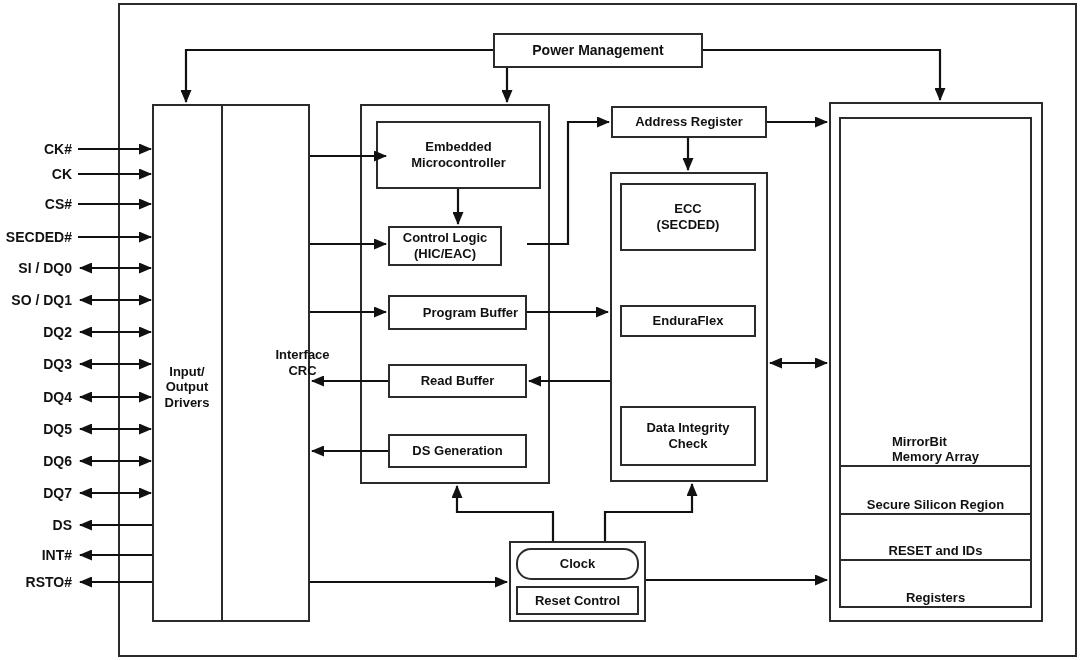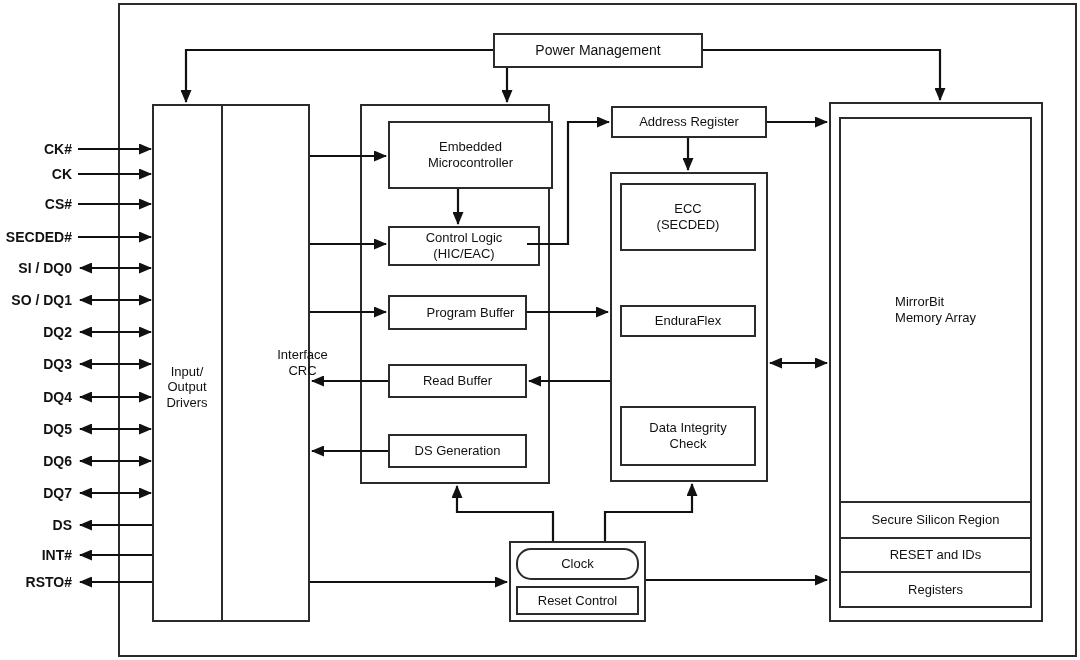--- a/index.html
+++ b/index.html
@@ -3,26 +3,26 @@
 <meta charset="utf-8">
 <style>
   html,body{margin:0;padding:0;background:#ffffff;}
   .stage{position:relative;width:1080px;height:660px;background:#ffffff;overflow:hidden;
          font-family:"Liberation Sans", sans-serif;color:#111;}
   .frame{position:absolute;left:118px;top:3px;width:959px;height:654px;
          border:2.5px solid #2b2b2b;box-sizing:border-box;}
   .box{position:absolute;background:#fff;border:2px solid #2b2b2b;box-sizing:border-box;
        display:flex;align-items:center;justify-content:center;text-align:center;}
   .container{position:absolute;background:transparent;border:2px solid #2b2b2b;box-sizing:border-box;}
-  .lbl{font-weight:normal;font-size:13px;line-height:1.2;white-space:pre-line;}
+  .lbl{font-weight:bold;font-size:13px;line-height:1.2;white-space:pre-line;}
   .pin-label{position:absolute;left:0;width:72px;height:20px;text-align:right;
              font-weight:bold;font-size:14px;line-height:20px;}
   .rowstack{position:absolute;box-sizing:border-box;border:2px solid #2b2b2b;background:#fff;
             display:flex;flex-direction:column;}
-  .rowstack .row{display:flex;align-items:center;justify-content:center;box-sizing:border-box;}
+  .rowstack .row{display:flex;align-items:flex-end;justify-content:center;box-sizing:border-box;margin-top:12px;}
   .rowstack .row.bb{border-bottom:2px solid #2b2b2b;}
   svg.wires{position:absolute;left:0;top:0;pointer-events:none;}
   .divider-v{position:absolute;width:2px;background:#2b2b2b;}
 </style>
 </head>
 <body>
 
 <div class="stage">
 
   <div class="frame"></div>
@@ -53,25 +53,25 @@
     <span class="lbl">Input/
 Output
 Drivers</span>
   </div>
   <div style="position:absolute;left:223px;top:104px;width:87px;height:518px;display:flex;align-items:center;justify-content:center;text-align:center;padding-left:36px;">
     <span class="lbl">Interface
 CRC</span>
   </div>
 
   <div class="container" style="left:360px;top:104px;width:190px;height:380px;background:#fff;"></div>
-  <div class="box" style="left:388px;top:121px;width:165px;height:68px;">
+  <div class="box" style="left:376px;top:121px;width:165px;height:68px;">
     <span class="lbl">Embedded
 Microcontroller</span>
   </div>
-  <div class="box" style="left:388px;top:226px;width:152px;height:40px;justify-content:center;">
+  <div class="box" style="left:388px;top:226px;width:114px;height:40px;justify-content:center;">
     <span class="lbl">Control Logic
 (HIC/EAC)</span>
   </div>
   <div class="box" style="left:388px;top:295px;width:139px;height:35px;padding-left:26px;">
     <span class="lbl">Program Buffer</span>
   </div>
   <div class="box" style="left:388px;top:364px;width:139px;height:34px;">
     <span class="lbl">Read Buffer</span>
   </div>
   <div class="box" style="left:388px;top:434px;width:139px;height:34px;">

